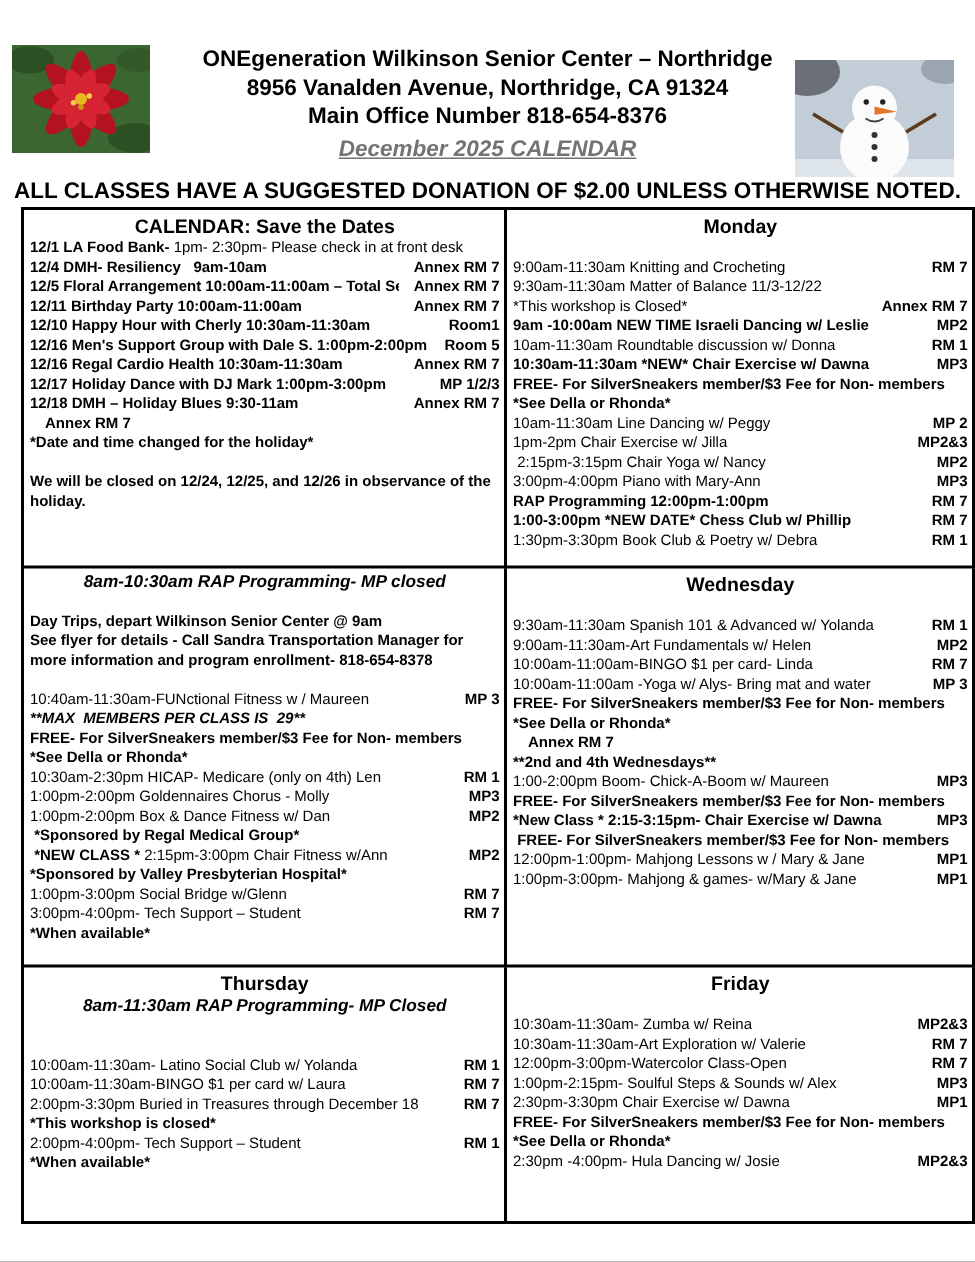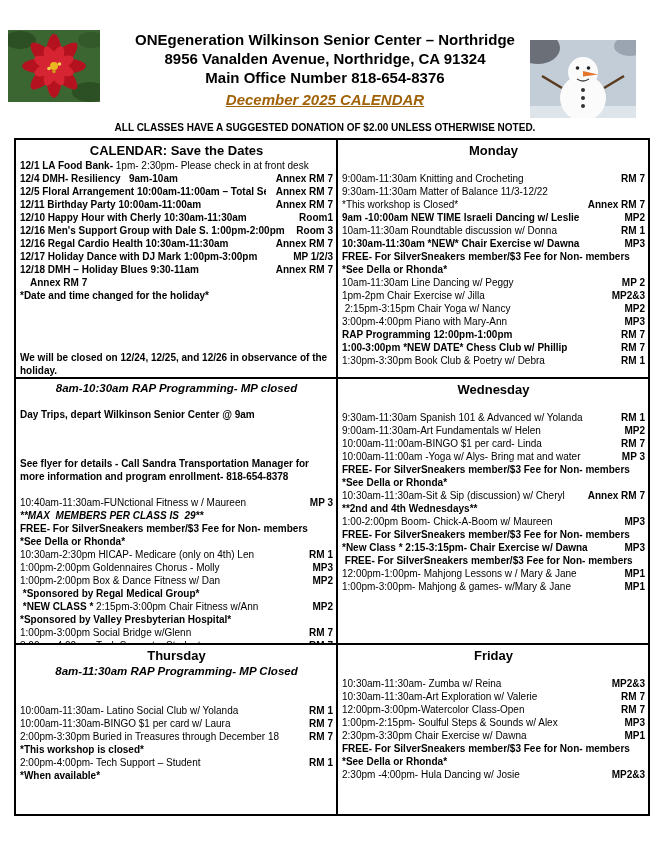--- a/index.html
+++ b/index.html
@@ -9,35 +9,35 @@
 
   
   .top { position:relative; height:118px; padding-top:30px; text-align:center; }
   .photo { position:absolute; }
   .photo.left  { left:8px;  top:30px; width:92px;  height:72px; }
   .photo.right { right:14px; top:40px; width:106px; height:78px; }
   .photo svg { width:100%; height:100%; display:block; }
   .org   { font-weight:bold; font-size:15px; line-height:19px; }
   .month { font-weight:bold; font-style:italic; font-size:15px; line-height:22px;
            text-decoration:underline; margin-top:2px; }
-  .note  { text-align:center; font-weight:bold; font-size:10px; line-height:13px; margin-top:3px; }
+  .note  { text-align:center; font-weight:bold; font-size:15px; line-height:13px; margin-top:3px; }
 
   
   .grid { position:absolute; left:14px; top:138px; width:636px;
           display:grid; grid-template-columns:322px 312px;
           grid-template-rows:239px 266px 171px;
           border-top:2px solid #000; border-left:2px solid #000; }
   .cell { border-right:2px solid #000; border-bottom:2px solid #000;
           overflow:hidden; padding:2px 3px 0 4px; }
   .cell-title { text-align:center; font-weight:bold; font-size:13px; line-height:17px; }
   .cell-sub   { text-align:center; font-weight:bold; font-style:italic; font-size:11.5px; line-height:14px; }
 
   .line { display:flex; align-items:baseline; line-height:13px; font-size:10px; }
   .line .txt { flex:1 1 auto; white-space:pre; overflow:hidden; }
-  .line.w .txt { white-space:pre-wrap;margin-top:36px; }
+  .line.w .txt { white-space:pre-wrap; }
   .line.b { font-weight:bold; }
   .line.i { font-style:italic; }
   .line .room { flex:0 0 auto; font-weight:bold; margin-left:10px; white-space:nowrap; }
   .lead { font-weight:bold; }
 </style>
 </head>
 <body>
 
 <div class="page">
 
@@ -67,21 +67,21 @@
           <circle cx="-5" cy="2.5" r="1.8" fill="#f2d24b"></circle>
           <circle cx="0" cy="5.5" r="1.8" fill="#c99a14"></circle>
         </g>
       </svg>
     </div>
 
     <div class="titles">
       <div class="org">ONEgeneration Wilkinson Senior Center – Northridge</div>
       <div class="org">8956 Vanalden Avenue, Northridge, CA 91324</div>
       <div class="org">Main Office Number 818-654-8376</div>
-      <div class="month" style="color: #a16207;">December 2025 CALENDAR</div>
+      <div class="month" style="color: #737373;">December 2025 CALENDAR</div>
     </div>
 
     <div class="photo right">
       <svg viewBox="0 0 106 78" preserveAspectRatio="none">
         <rect width="106" height="78" fill="#c2cdd8"></rect>
         <ellipse cx="8" cy="8" rx="22" ry="16" fill="#6a6f78"></ellipse>
         <ellipse cx="100" cy="6" rx="16" ry="10" fill="#9aa5b1"></ellipse>
         <rect y="66" width="106" height="12" fill="#dde4ea"></rect>
         <line x1="32" y1="48" x2="12" y2="36" stroke="#5a3b1e" stroke-width="2.5"></line>
         <line x1="74" y1="48" x2="94" y2="36" stroke="#5a3b1e" stroke-width="2.5"></line>
@@ -119,21 +119,21 @@
           <div class="line b">
             <span class="txt">12/11 Birthday Party 10:00am-11:00am</span>
             <span class="room">Annex RM 7</span>
           </div>
           <div class="line b">
             <span class="txt">12/10 Happy Hour with Cherly 10:30am-11:30am</span>
             <span class="room">Room1</span>
           </div>
           <div class="line b">
             <span class="txt">12/16 Men's Support Group with Dale S. 1:00pm-2:00pm</span>
-            <span class="room">Room 3</span>
+            <span class="room">Room 5</span>
           </div>
           <div class="line b">
             <span class="txt">12/16 Regal Cardio Health 10:30am-11:30am</span>
             <span class="room">Annex RM 7</span>
           </div>
           <div class="line b">
             <span class="txt">12/17 Holiday Dance with DJ Mark 1:00pm-3:00pm</span>
             <span class="room">MP 1/2/3</span>
           </div>
           <div class="line b">
@@ -307,21 +307,20 @@
             <span class="txt">10:00am-11:00am -Yoga w/ Alys- Bring mat and water</span>
             <span class="room">MP 3</span>
           </div>
           <div class="line b">
             <span class="txt">FREE- For SilverSneakers member/$3 Fee for Non- members</span>
           </div>
           <div class="line b">
             <span class="txt">*See Della or Rhonda*</span>
           </div>
           <div class="line">
-            <span class="txt">10:30am-11:30am-Sit &amp; Sip (discussion) w/ Cheryl</span>
             <span class="room">Annex RM 7</span>
           </div>
           <div class="line b">
             <span class="txt">**2nd and 4th Wednesdays**</span>
           </div>
           <div class="line">
             <span class="txt">1:00-2:00pm Boom- Chick-A-Boom w/ Maureen</span>
             <span class="room">MP3</span>
           </div>
           <div class="line b">

